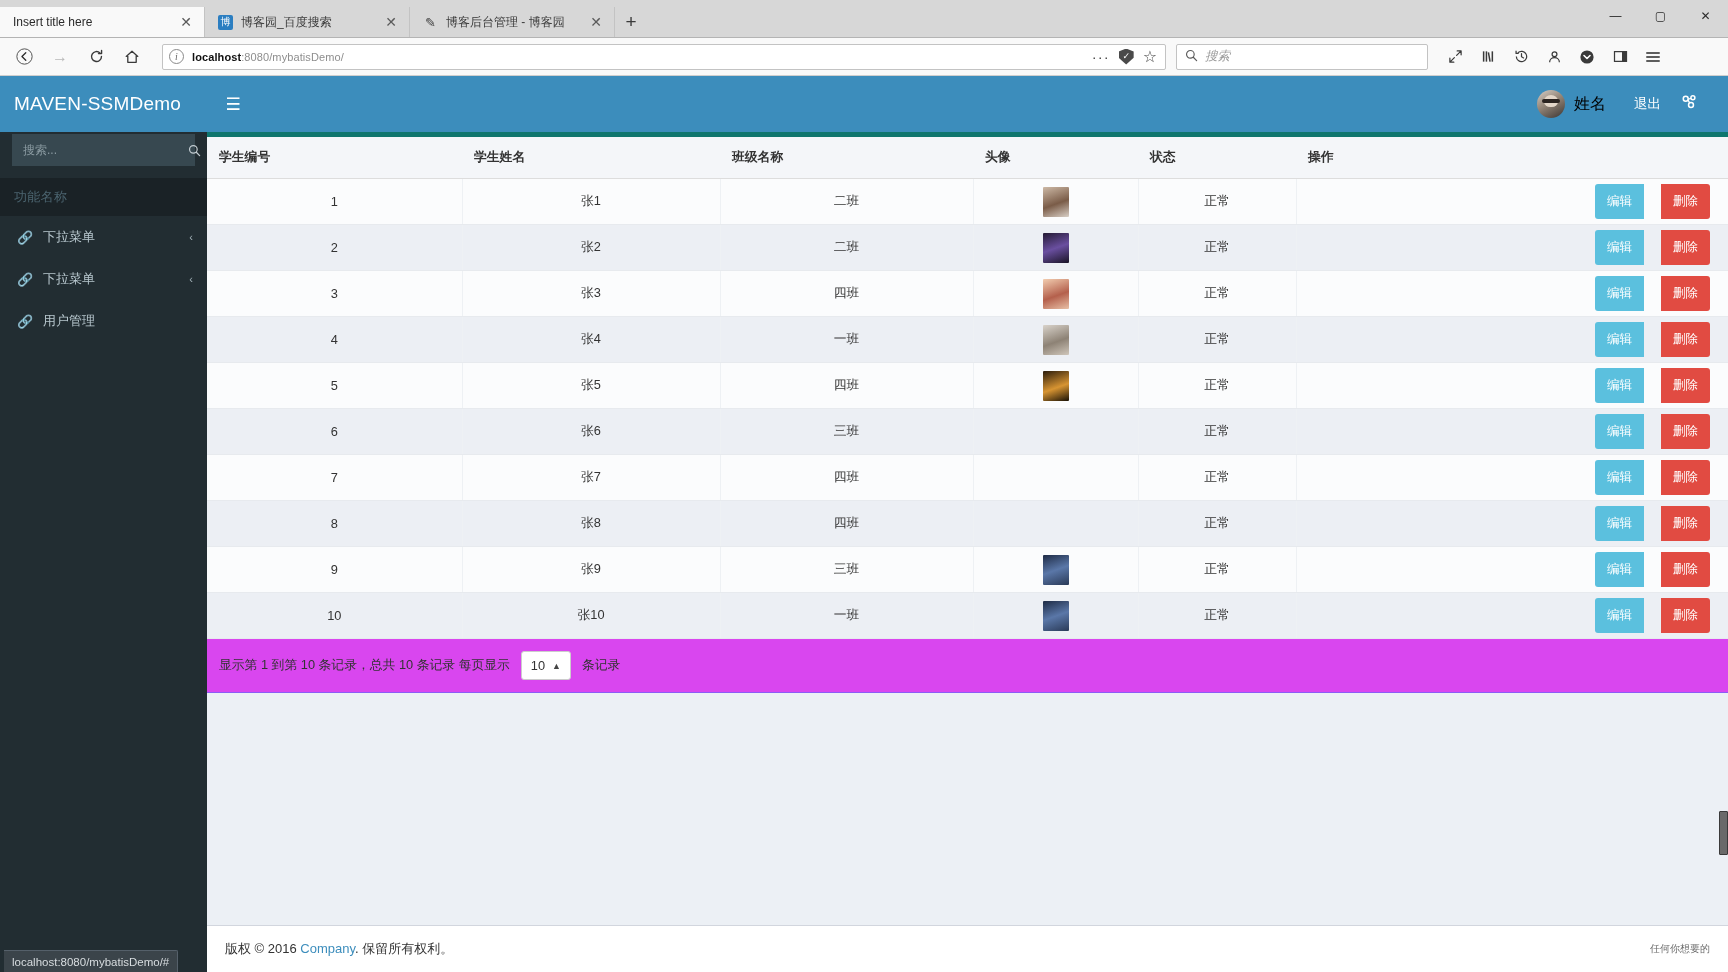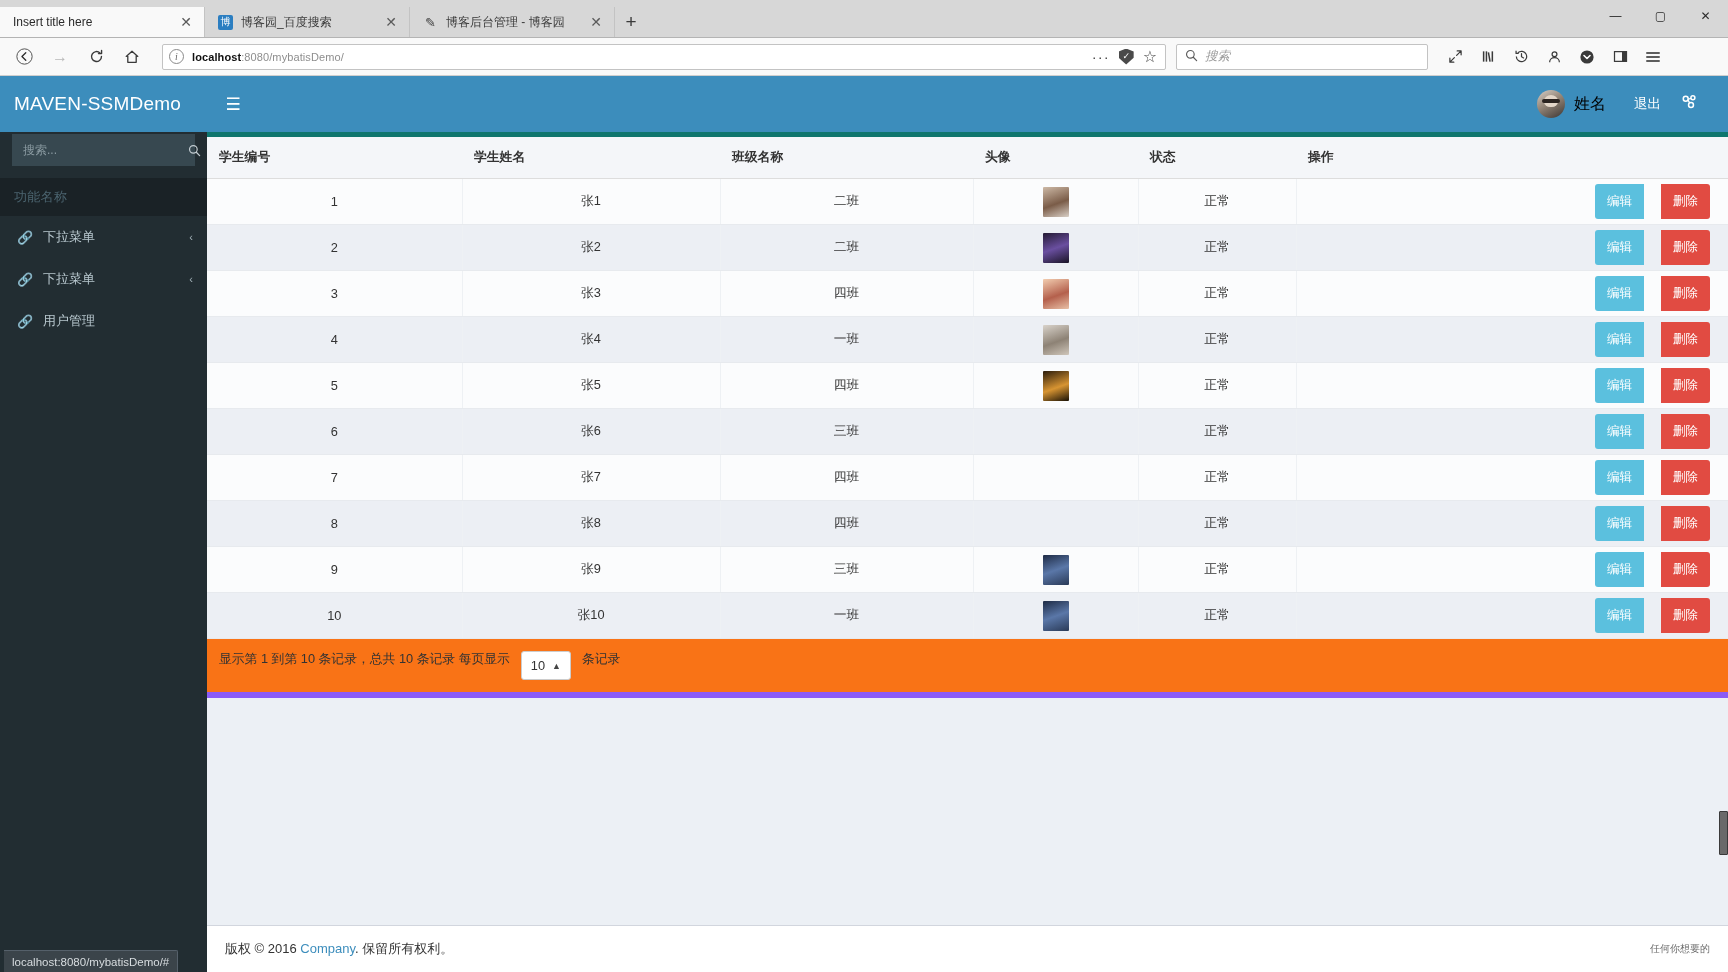--- a/index.html
+++ b/index.html
@@ -225,22 +225,22 @@
   .act-cell { text-align: right !important; padding-right: 18px !important; }
   .btn {
     display: inline-block; font-size: 12.5px; color: #fff; padding: 10px 12px;
     border: none; cursor: pointer; line-height: 1.2;
     font-family: "Liberation Sans", sans-serif;
   }
   .btn-edit { background: #5bc0de; border-radius: 3px 0 0 3px; }
   .btn-del { background: #e14b42; border-radius: 0 3px 3px 0; margin-left: 17px; }
 
   .pagination-bar {
-    background: #f97316; padding: 12px 12px; display: flex; 
-    gap: 7px; font-size: 12.8px; color: #333; border-bottom: 6px solid #8b5cf6;
+    background: #d946ef; padding: 12px 12px; display: flex; align-items: center;
+    gap: 7px; font-size: 12.8px; color: #333; border-bottom: 1px solid #8b5cf6;
   }
   .page-select {
     border: 1px solid #ccc; border-radius: 3px; background: #fff; height: 29px;
     display: inline-flex; align-items: center; gap: 7px; padding: 0 9px;
     font-size: 12.8px; color: #333; cursor: pointer; margin: 0 4px;
   }
   .page-select .caret-up { font-size: 9px; color: #444; }
 
   .page-fill { flex: 1; background: #ecf0f5; }
 

